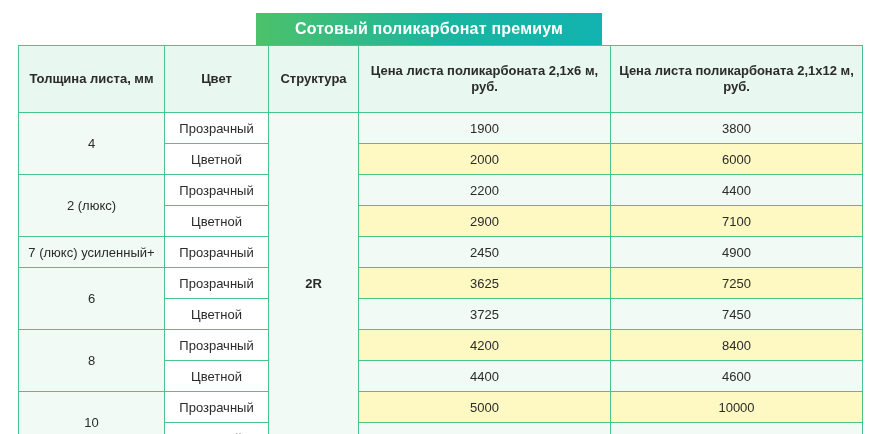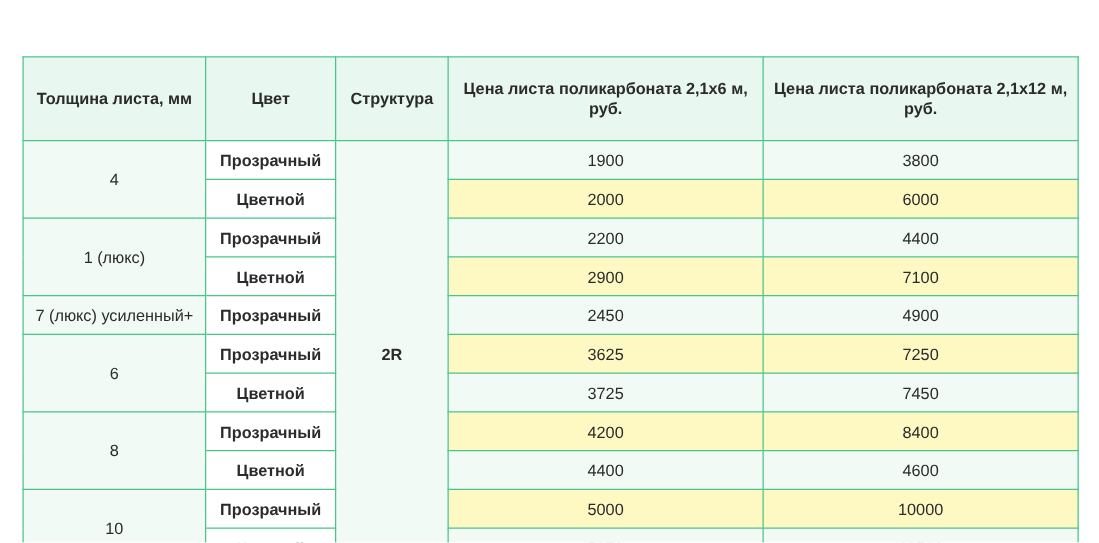--- a/index.html
+++ b/index.html
@@ -58,21 +58,21 @@
     line-height: 1.25;
   }
   td.thickness {
     background: #f2faf5;
     font-size: 13px;
     padding: 6px 4px;
   }
   td.color {
     background: #ffffff;
     font-size: 13px;
-    font-weight: bold;
+    font-weight: normal;
     height: 28px;
   }
   td.structure {
     background: #f2faf5;
     font-size: 13px;
     font-weight: bold;
   }
   tr.row-odd td.price {
     background: #f2faf5;
   }
@@ -88,20 +88,21 @@
   .col-2 { width: 104px; }
   .col-3 { width: 90px; }
   .col-4 { width: 252px; }
   .col-5 { width: 252px; }
 </style>
 </head>
 <body>
 
 <div id="page">
 
+  <div class="title-banner">Сотовый поликарбонат премиум</div>
 
   <div class="table-wrap">
     <table class="price">
       <colgroup>
         <col class="col-1">
           <col class="col-2">
           <col class="col-3">
           <col class="col-4">
           <col class="col-5">
       </colgroup>
@@ -121,21 +122,21 @@
             <td class="structure" rowspan="11">2R</td>
             <td class="price">1900</td>
             <td class="price">3800</td>
           </tr>
           <tr class="row-even">
             <td class="color">Цветной</td>
             <td class="price">2000</td>
             <td class="price">6000</td>
           </tr>
           <tr class="row-odd">
-            <td class="thickness" rowspan="2">1 (люкс)</td>
+            <td class="thickness" rowspan="2">2 (люкс)</td>
             <td class="color">Прозрачный</td>
             <td class="price">2200</td>
             <td class="price">4400</td>
           </tr>
           <tr class="row-even">
             <td class="color">Цветной</td>
             <td class="price">2900</td>
             <td class="price">7100</td>
           </tr>
           <tr class="row-odd">

